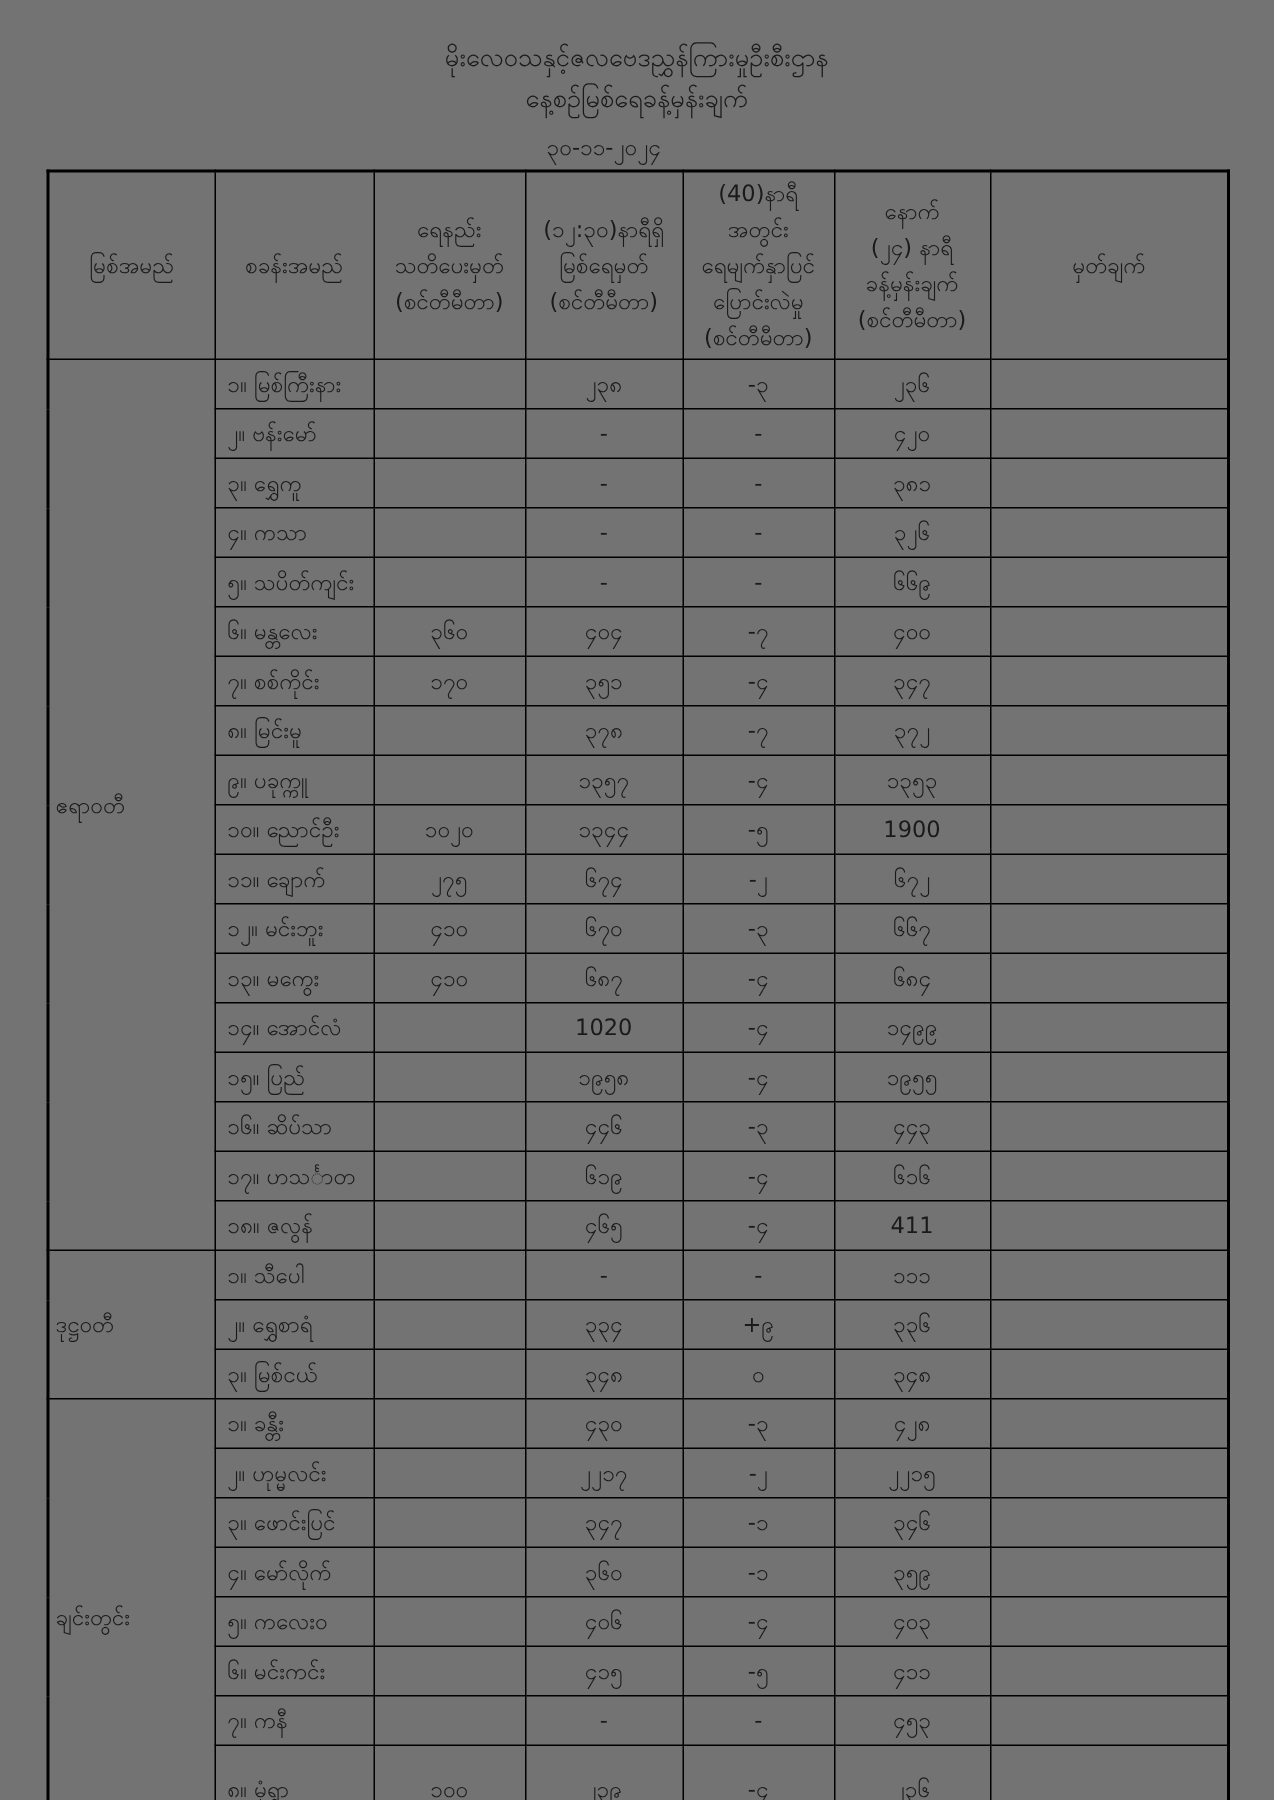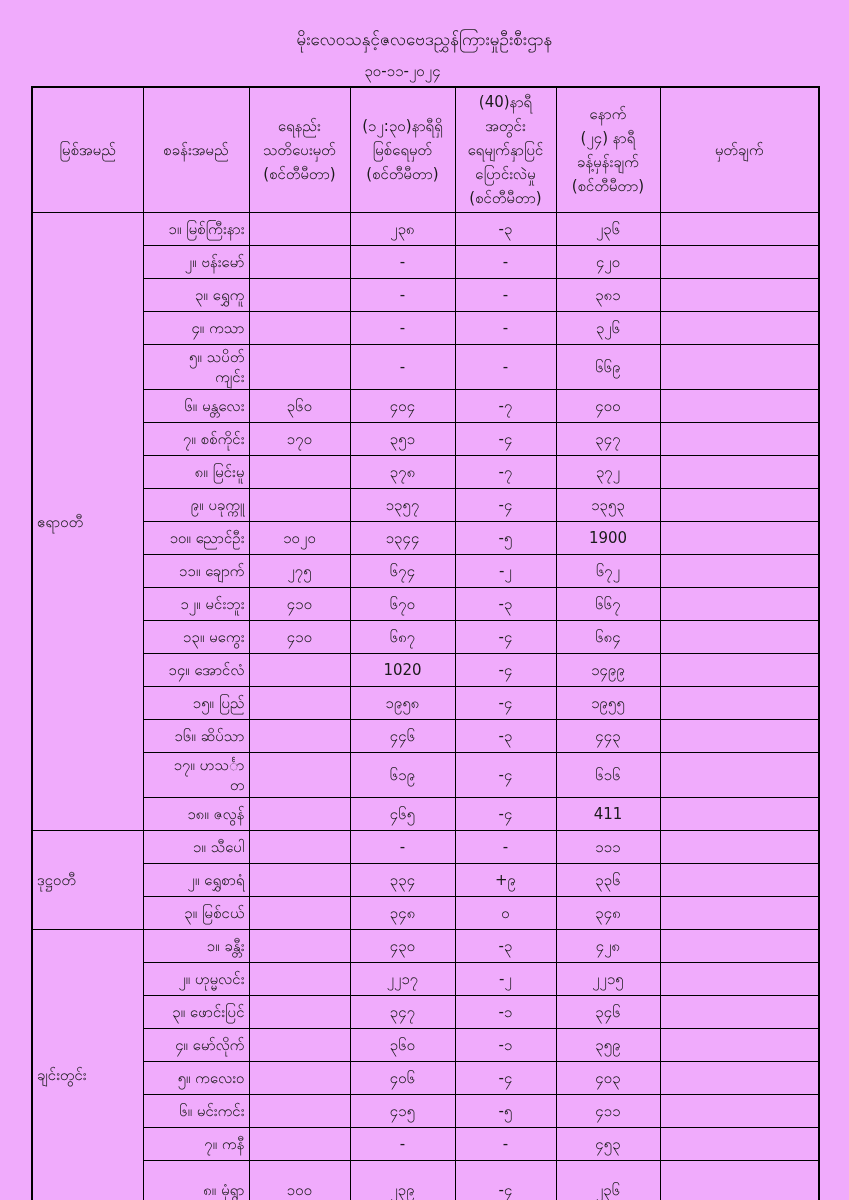--- a/index.html
+++ b/index.html
@@ -1,17 +1,17 @@
 <!DOCTYPE html>
 <html><head>
 <meta charset="utf-8">
 <style>
   html,body{margin:0;padding:0;background:#e8e8e8;}
   .page{
-    width:849px;height:1200px;background:#f0abfc;margin:0 auto;
+    width:849px;height:1200px;background:#737373;margin:0 auto;
     font-family:"DejaVu Sans",sans-serif;color:#111;position:relative;
     box-sizing:border-box;overflow:hidden;
   }
   .title-block{padding-top:26px;text-align:center;}
   .title-line{font-size:17px;line-height:27px;color:#1a1a1a;}
   .date-line{
     text-align:center;padding-right:44px;font-size:15px;color:#1a1a1a;
     margin-top:8px;margin-bottom:3px;
   }
   table.forecast{
@@ -26,41 +26,42 @@
     overflow:hidden;
   }
   .forecast thead th{
     height:118px;
     text-align:center;
     font-weight:normal;
     white-space:pre-line;
     line-height:24px;
   }
   .forecast tbody td{height:28px;text-align:center;line-height:20px;}
-  .forecast tbody td.station{text-align:right;padding-left:22px;}
+  .forecast tbody td.station{text-align:left;padding-left:8px;}
   .forecast tbody td.river-cell{
     text-align:left;font-size:15px;
   }
   .forecast tbody tr:last-child td{height:54px;}
   
   col.c-river{width:111px;}
   col.c-station{width:106px;}
   col.c-warn{width:101px;}
   col.c-level{width:105px;}
   col.c-change{width:101px;}
   col.c-forecast{width:104px;}
   col.c-remark{width:159px;}
 </style>
 </head>
 <body>
 
 <div class="page">
 
   <div class="title-block">
     <div class="title-line">မိုးလေဝသနှင့်ဇလဗေဒညွှန်ကြားမှုဦးစီးဌာန</div>
+    <div class="title-line">နေ့စဉ်မြစ်ရေခန့်မှန်းချက်</div>
   </div>
 
   <div class="date-line">၃၀-၁၁-၂၀၂၄</div>
 
   <table class="forecast">
     <colgroup>
       <col class="c-river">
       <col class="c-station">
       <col class="c-warn">
       <col class="c-level">

